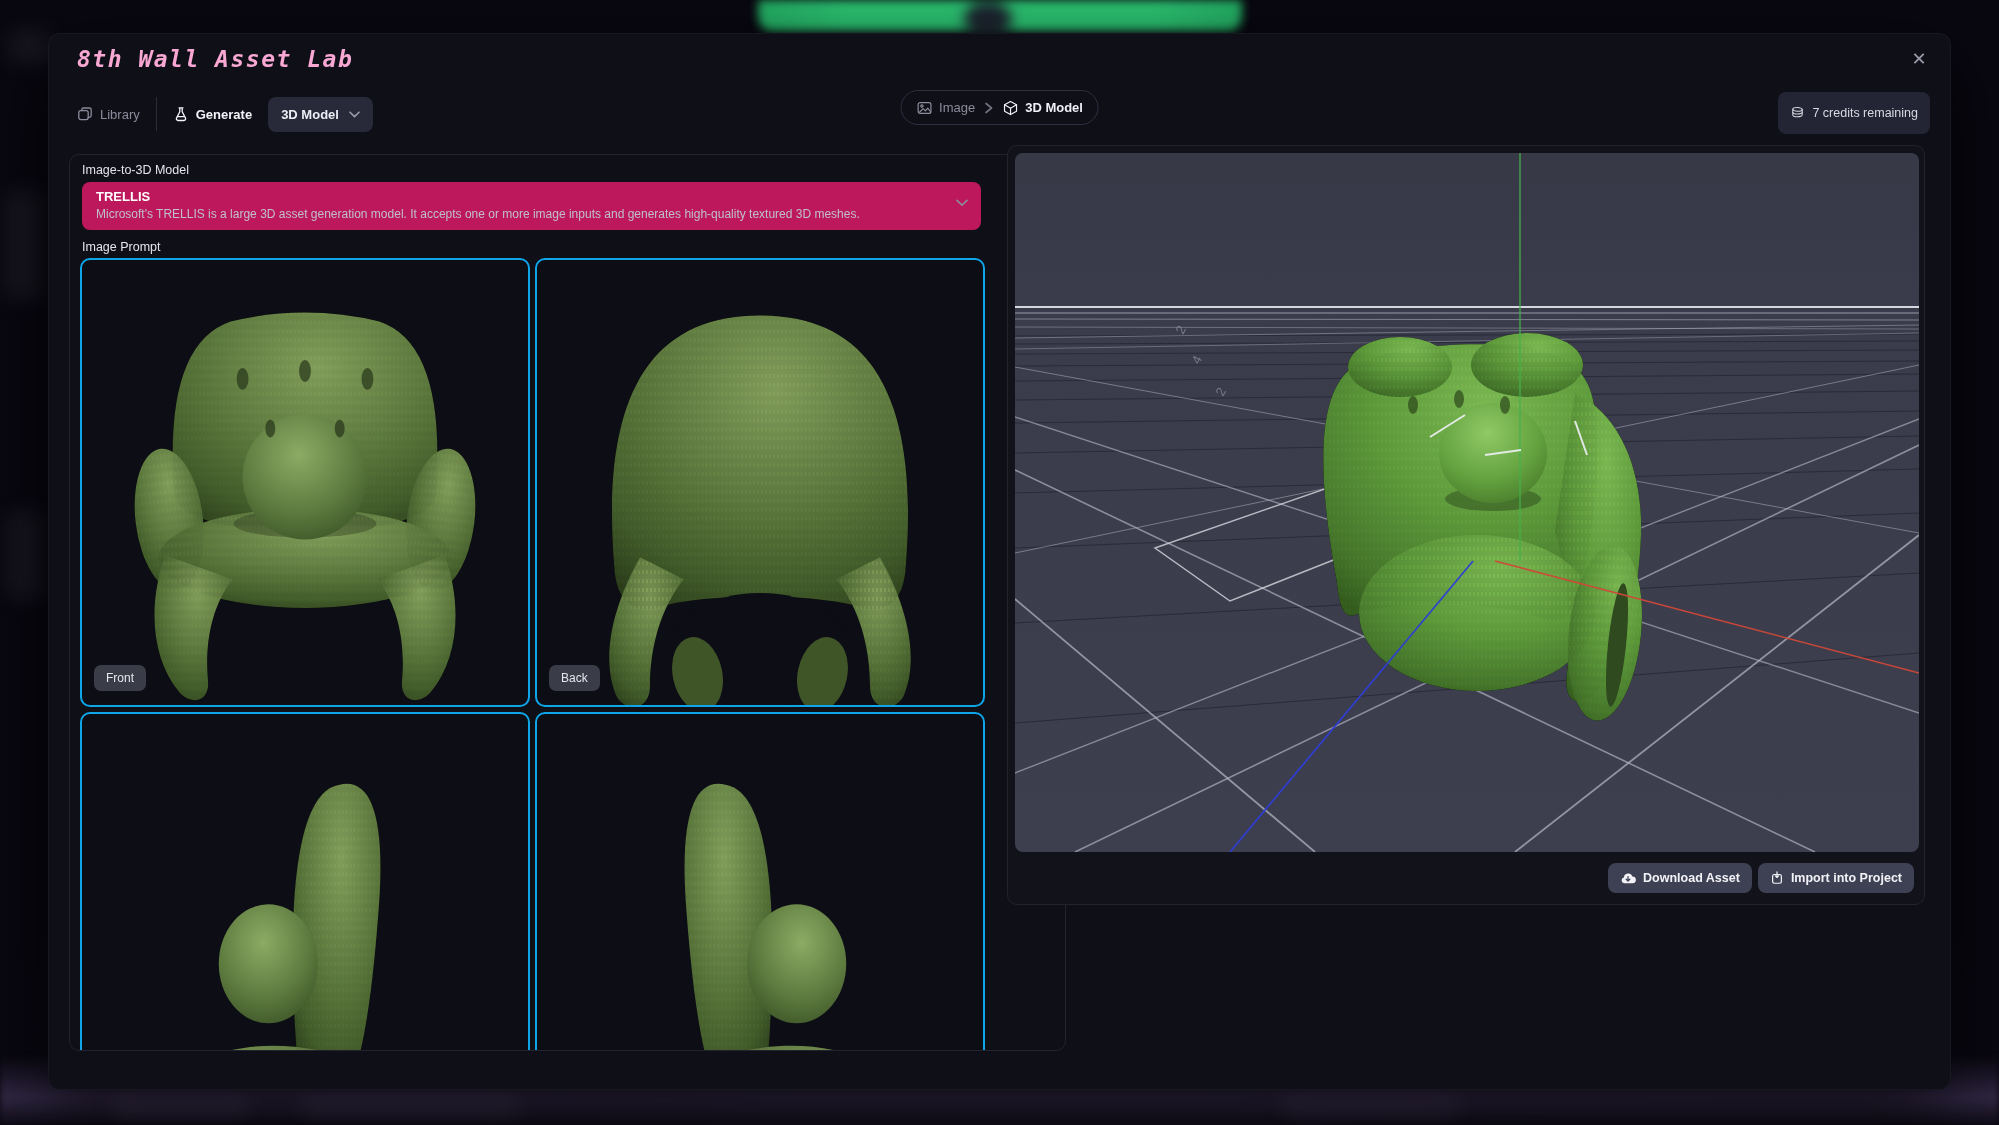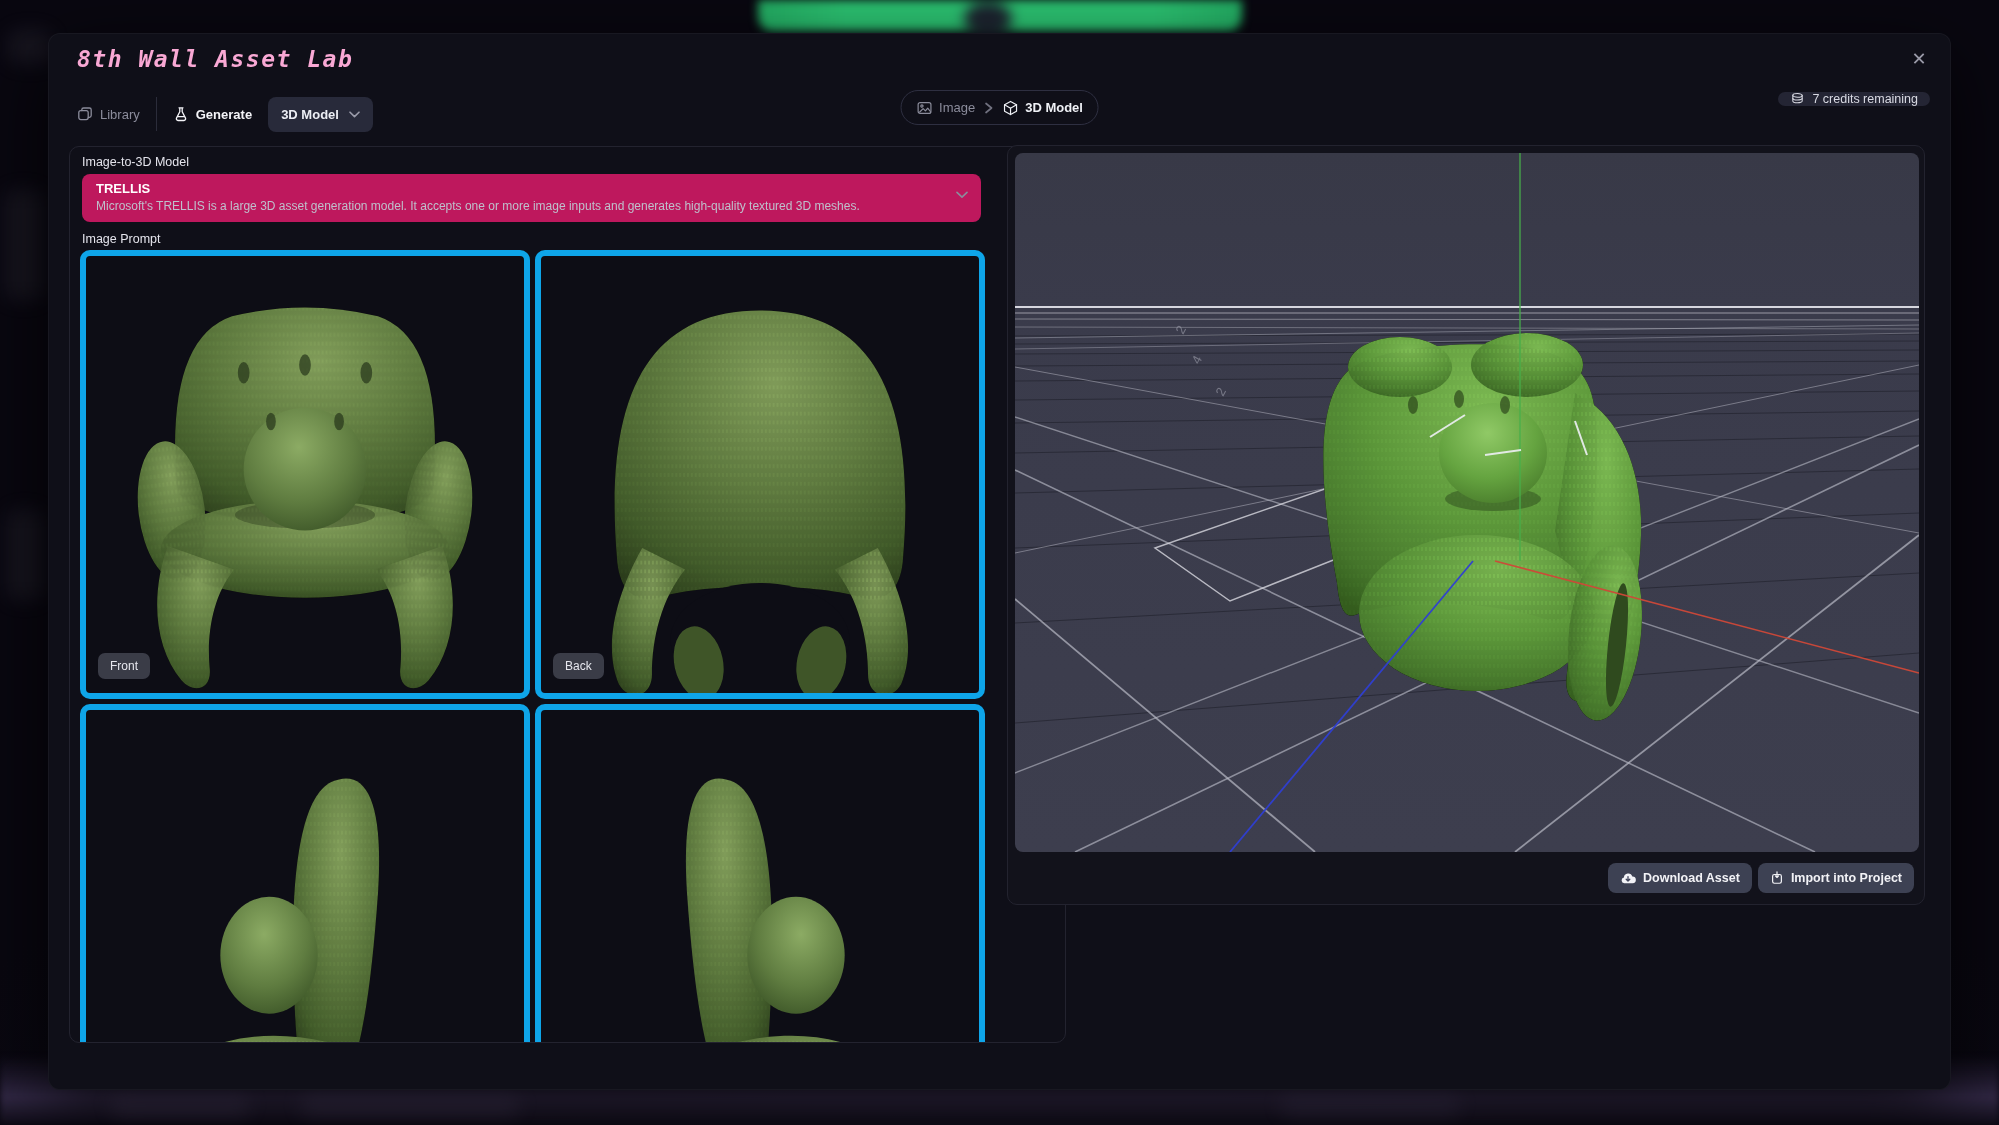--- a/index.html
+++ b/index.html
@@ -36,35 +36,35 @@
   .tb-active { color:#f4f4f8; font-weight:bold; }
   .tb-divider { width:1px; height:34px; background:#2b2c3a; }
   .model-dd { display:flex; align-items:center; gap:10px; height:35px; padding:0 13px;
               background:#282a3a; border-radius:8px; color:#eceef4; font-size:13px;
               font-weight:bold; cursor:pointer; }
   .breadcrumb { left:50%; top:56px; transform:translateX(-50%); height:35px; padding:0 15px;
                 display:flex; align-items:center; gap:9px; border:1px solid #2e2f41;
                 border-radius:999px; }
   .bc-step { display:flex; align-items:center; gap:7px; font-size:13px; }
   .bc-muted { color:#8b8c9b; } .bc-active { color:#eef0f5; font-weight:bold; }
-  .credits { right:20px; top:58px; height:14px; padding:0 12px; display:flex; align-items:center;
+  .credits { right:20px; top:58px; height:42px; padding:0 12px; display:flex; align-items:center;
              gap:7px; background:#242534; border-radius:8px; color:#d8d9e2; font-size:12.5px; }
 
   
-  .left-panel { left:20px; top:112px; width:997px; height:897px; border:1px solid #23232f;
+  .left-panel { left:20px; top:120px; width:997px; height:897px; border:1px solid #23232f;
                 border-radius:10px; overflow:hidden; }
   .sec-label { font-size:12.5px; color:#e4e4ec; }
   .model-select { left:12px; top:27px; width:899px; height:48px; background:#be185d;
                   border-radius:8px; cursor:pointer; }
   .ms-name { position:absolute; left:14px; top:7px; font-size:13px; font-weight:bold; color:#ffffff; }
   .ms-desc { position:absolute; left:14px; top:25px; font-size:12px; color:#bfc0cc; }
   .ms-chev { position:absolute; right:13px; top:17px; color:#8b8c9b; }
   .tile-grid { left:10px; top:103px; width:905px; display:grid;
                grid-template-columns:450px 450px; grid-auto-rows:449px; gap:5px; }
-  .tile { position:relative; background:#0d0d15; border:6px solid #0ea5e9; border-radius:10px;
+  .tile { position:relative; background:#0d0d15; border:2px solid #0ea5e9; border-radius:10px;
           overflow:hidden; cursor:pointer; }
   .tile svg { display:block; width:100%; height:100%; }
   .tile-badge { position:absolute; left:12px; bottom:14px; padding:6px 12px;
                 background:rgba(62,64,76,0.92); border-radius:7px; font-size:12px; color:#e6e7ee; }
   .tile-badge:empty { display:none; }
 
   
   .vp-panel { left:958px; top:111px; width:918px; height:760px; background:#12121b;
               border:1px solid #23232f; border-radius:10px; }
   .vp-canvas { left:7px; top:7px; width:904px; height:699px; border-radius:8px; overflow:hidden;

